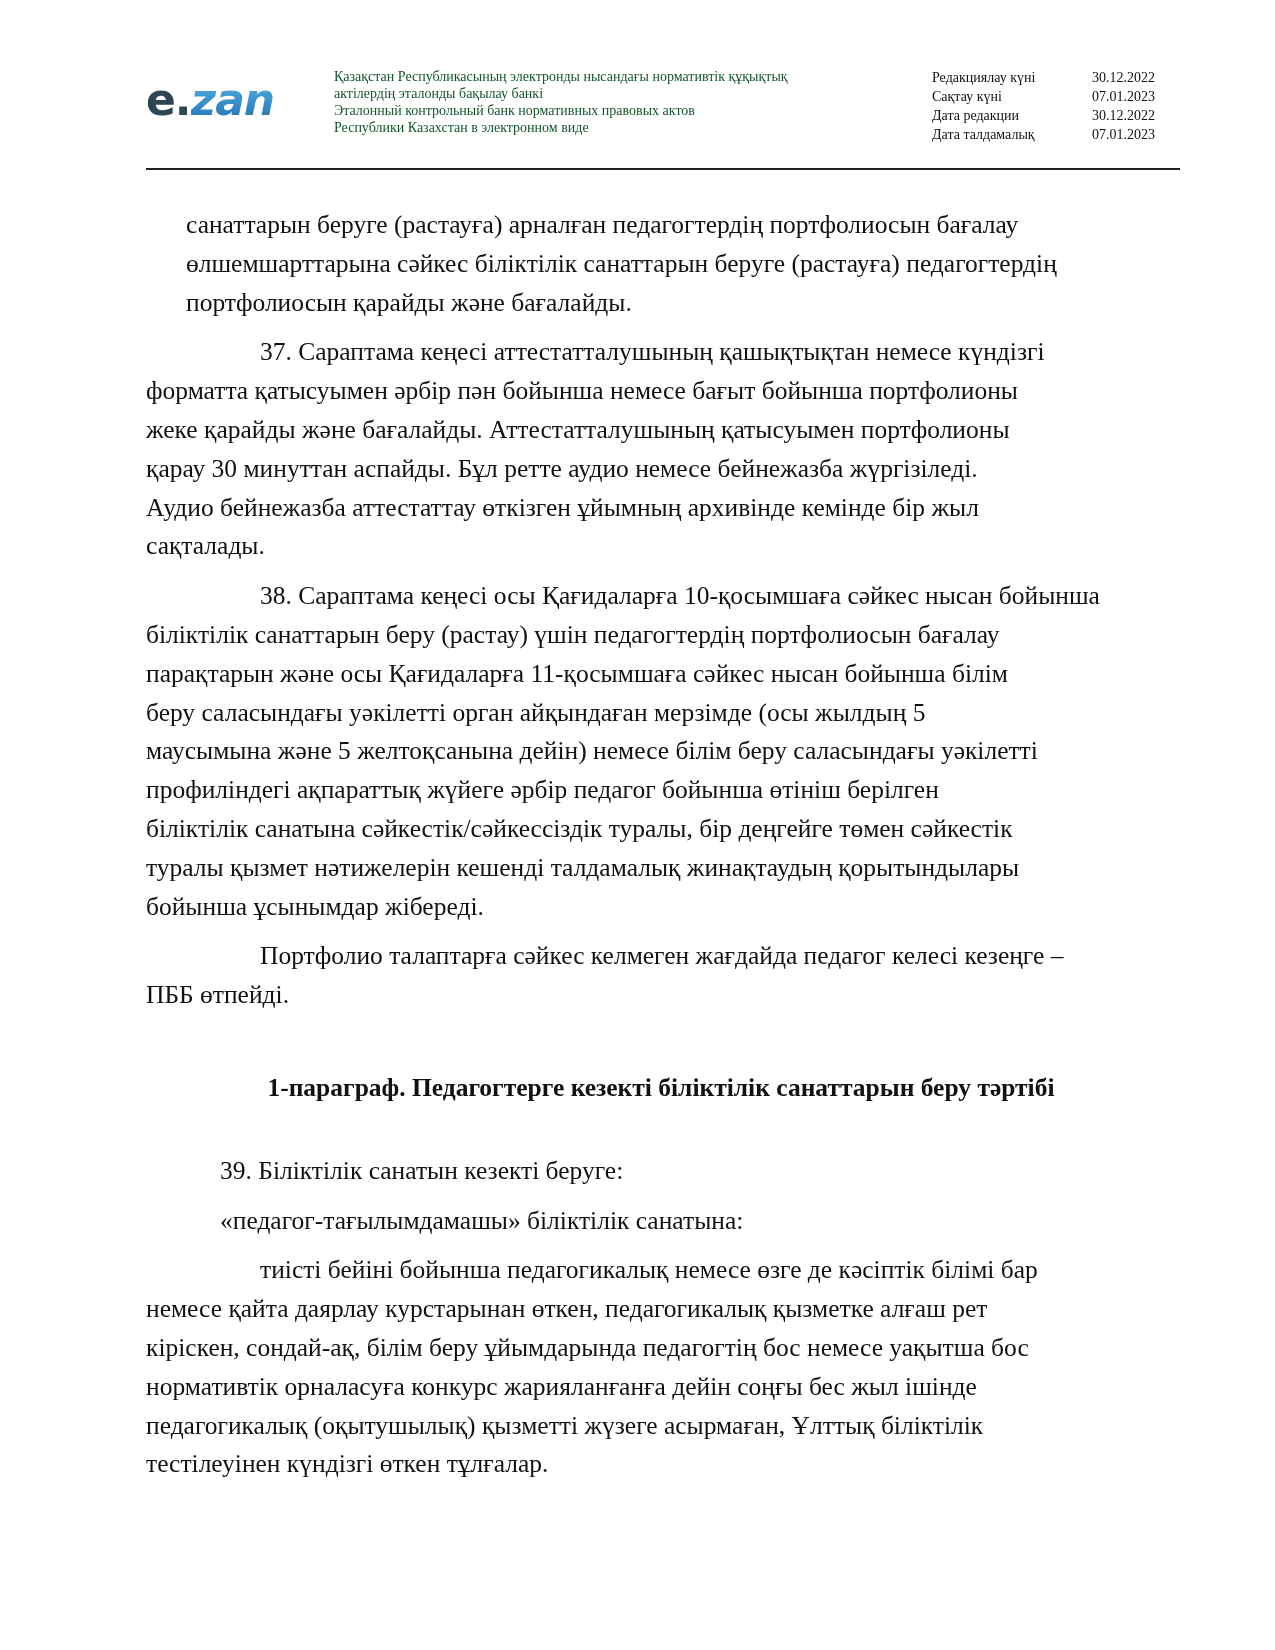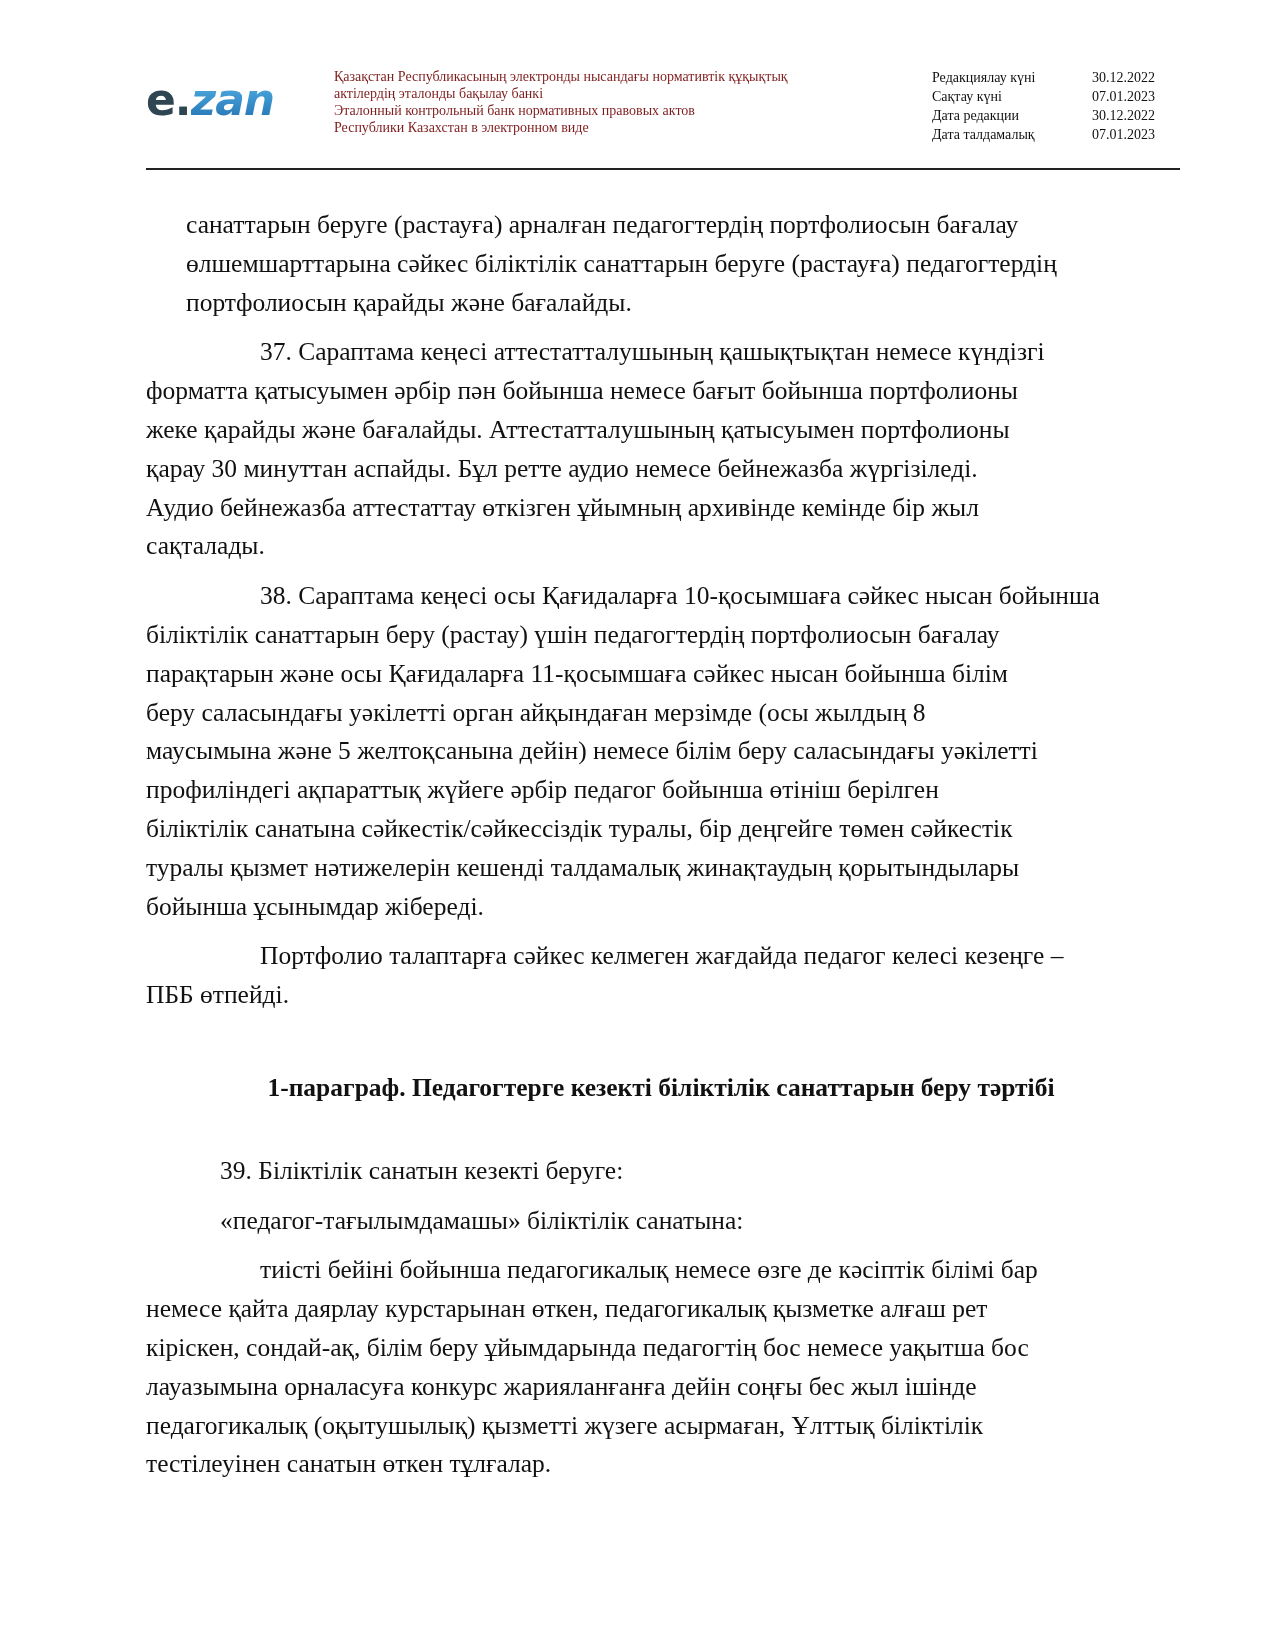--- a/index.html
+++ b/index.html
@@ -5,21 +5,21 @@
     html, body { margin: 0; padding: 0; background: #ffffff; }
     body { width: 1275px; height: 1650px; position: relative; overflow: hidden; color: #111; }
     .page { position: absolute; left: 0; top: 0; width: 1275px; height: 1650px; }
 
     
     .header { position: absolute; left: 146px; top: 66px; width: 1034px; height: 100px; }
     .logo { position: absolute; left: 0; top: 12px; font-family: "DejaVu Sans", sans-serif; font-weight: bold; font-style: italic; font-size: 44px; letter-spacing: -1px; line-height: 1; }
     .logo .e { color: #2e4552; font-style: normal; }
     .logo .dot { color: #2e4552; font-style: normal; }
     .logo .zan { color: #2a86c6; background: linear-gradient(#5bb8ec, #1f6fae); -webkit-background-clip: text; background-clip: text; -webkit-text-fill-color: transparent; }
-    .hdr-title { position: absolute; left: 188px; top: 2px; font-family: "Liberation Serif", serif; font-size: 14px; line-height: 17px; color: #7f1d1d; }
+    .hdr-title { position: absolute; left: 188px; top: 2px; font-family: "Liberation Serif", serif; font-size: 14px; line-height: 17px; color: #14532d; }
     .hdr-title div { white-space: nowrap; }
     .meta { position: absolute; left: 786px; top: 2px; font-family: "Liberation Serif", serif; font-size: 14px; line-height: 19px; }
     .meta-row { display: flex; white-space: nowrap; }
     .meta-label { width: 160px; }
     .meta-value { width: 90px; }
     .rule { position: absolute; left: 146px; top: 168px; width: 1034px; height: 2px; background: #222; }
 
     
     .content { position: absolute; left: 146px; top: 206px; width: 1030px; font-family: "Liberation Serif", serif; font-size: 25.5px; line-height: 38.8px; color: #111; }
     .content p { margin: 0 0 11px 0; text-align: left; }
@@ -79,21 +79,21 @@
       <span class="line" style="margin-left:-74px;">жеке қарайды және бағалайды. Аттестатталушының қатысуымен портфолионы</span>
       <span class="line" style="margin-left:-74px;">қарау 30 минуттан аспайды. Бұл ретте аудио немесе бейнежазба жүргізіледі.</span>
       <span class="line" style="margin-left:-74px;">Аудио бейнежазба аттестаттау өткізген ұйымның архивінде кемінде бір жыл</span>
       <span class="line" style="margin-left:-74px;">сақталады.</span>
     </p>
 
     <p class="indent">
       <span class="line" style="display:inline;">38. Сараптама кеңесі осы Қағидаларға 10-қосымшаға сәйкес нысан бойынша</span><br>
       <span class="line" style="margin-left:-74px;">біліктілік санаттарын беру (растау) үшін педагогтердің портфолиосын бағалау</span>
       <span class="line" style="margin-left:-74px;">парақтарын және осы Қағидаларға 11-қосымшаға сәйкес нысан бойынша білім</span>
-      <span class="line" style="margin-left:-74px;">беру саласындағы уәкілетті орган айқындаған мерзімде (осы жылдың 8</span>
+      <span class="line" style="margin-left:-74px;">беру саласындағы уәкілетті орган айқындаған мерзімде (осы жылдың 5</span>
       <span class="line" style="margin-left:-74px;">маусымына және 5 желтоқсанына дейін) немесе білім беру саласындағы уәкілетті</span>
       <span class="line" style="margin-left:-74px;">профиліндегі ақпараттық жүйеге әрбір педагог бойынша өтініш берілген</span>
       <span class="line" style="margin-left:-74px;">біліктілік санатына сәйкестік/сәйкессіздік туралы, бір деңгейге төмен сәйкестік</span>
       <span class="line" style="margin-left:-74px;">туралы қызмет нәтижелерін кешенді талдамалық жинақтаудың қорытындылары</span>
       <span class="line" style="margin-left:-74px;">бойынша ұсынымдар жібереді.</span>
     </p>
 
     <p class="indent">
       <span class="line" style="display:inline;">Портфолио талаптарға сәйкес келмеген жағдайда педагог келесі кезеңге –</span><br>
       <span class="line" style="margin-left:-74px;">ПББ өтпейді.</span>
@@ -102,18 +102,18 @@
     <p class="section-heading">1-параграф. Педагогтерге кезекті біліктілік санаттарын беру тәртібі</p>
 
     <p class="indent">39. Біліктілік санатын кезекті беруге:</p>
 
     <p class="indent">«педагог-тағылымдамашы» біліктілік санатына:</p>
 
     <p class="indent">
       <span class="line" style="display:inline;">тиісті бейіні бойынша педагогикалық немесе өзге де кәсіптік білімі бар</span><br>
       <span class="line" style="margin-left:-74px;">немесе қайта даярлау курстарынан өткен, педагогикалық қызметке алғаш рет</span>
       <span class="line" style="margin-left:-74px;">кіріскен, сондай-ақ, білім беру ұйымдарында педагогтің бос немесе уақытша бос</span>
-      <span class="line" style="margin-left:-74px;">лауазымына орналасуға конкурс жарияланғанға дейін соңғы бес жыл ішінде</span>
+      <span class="line" style="margin-left:-74px;">нормативтік орналасуға конкурс жарияланғанға дейін соңғы бес жыл ішінде</span>
       <span class="line" style="margin-left:-74px;">педагогикалық (оқытушылық) қызметті жүзеге асырмаған, Ұлттық біліктілік</span>
-      <span class="line" style="margin-left:-74px;">тестілеуінен санатын өткен тұлғалар.</span>
+      <span class="line" style="margin-left:-74px;">тестілеуінен күндізгі өткен тұлғалар.</span>
     </p>
   </div>
 </div>
 
 </body></html>

